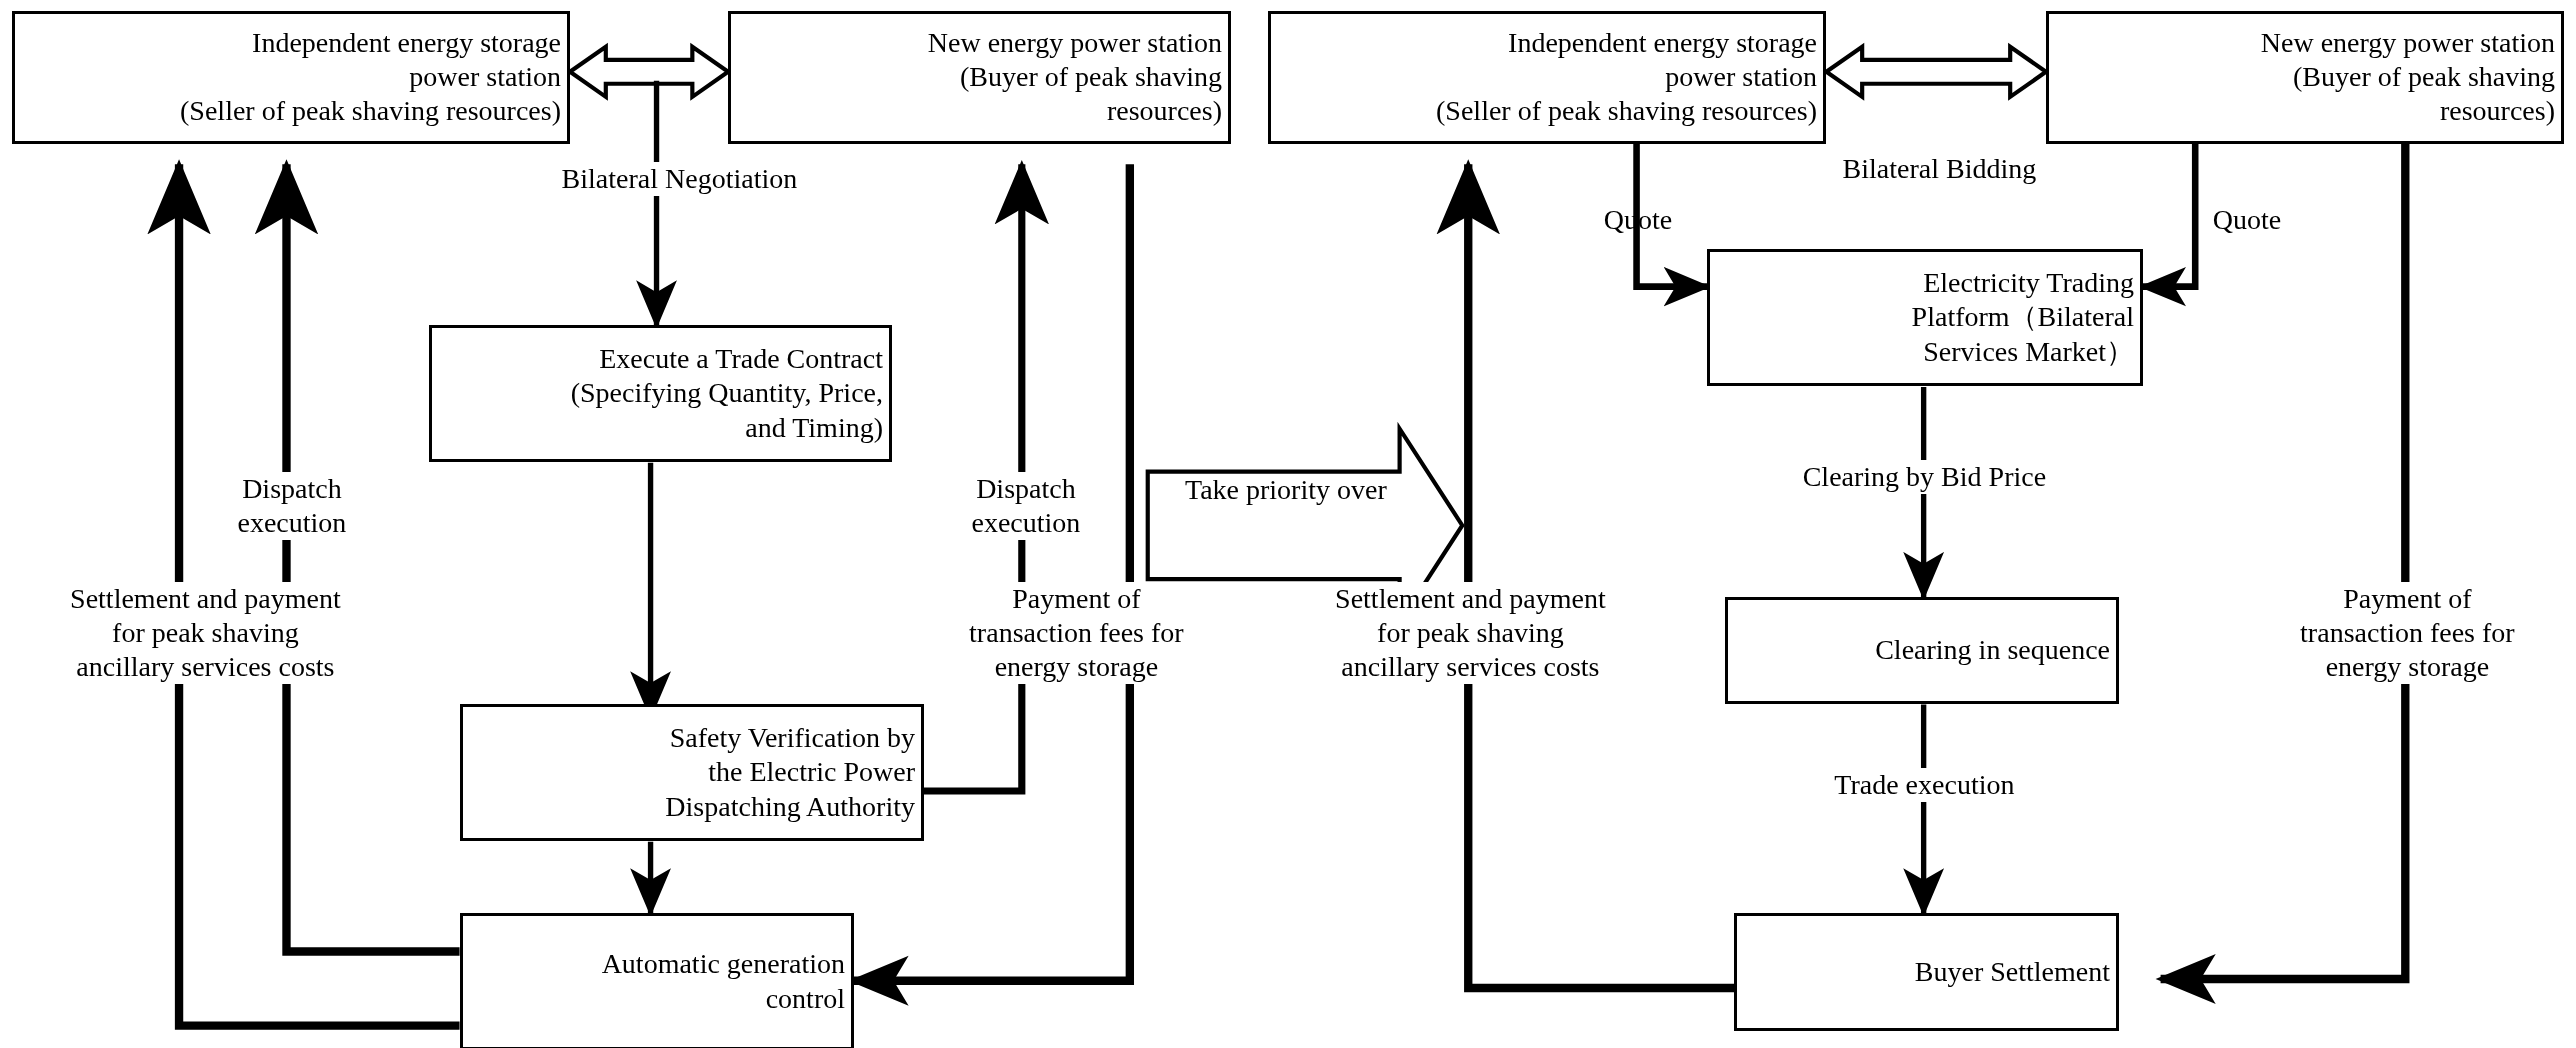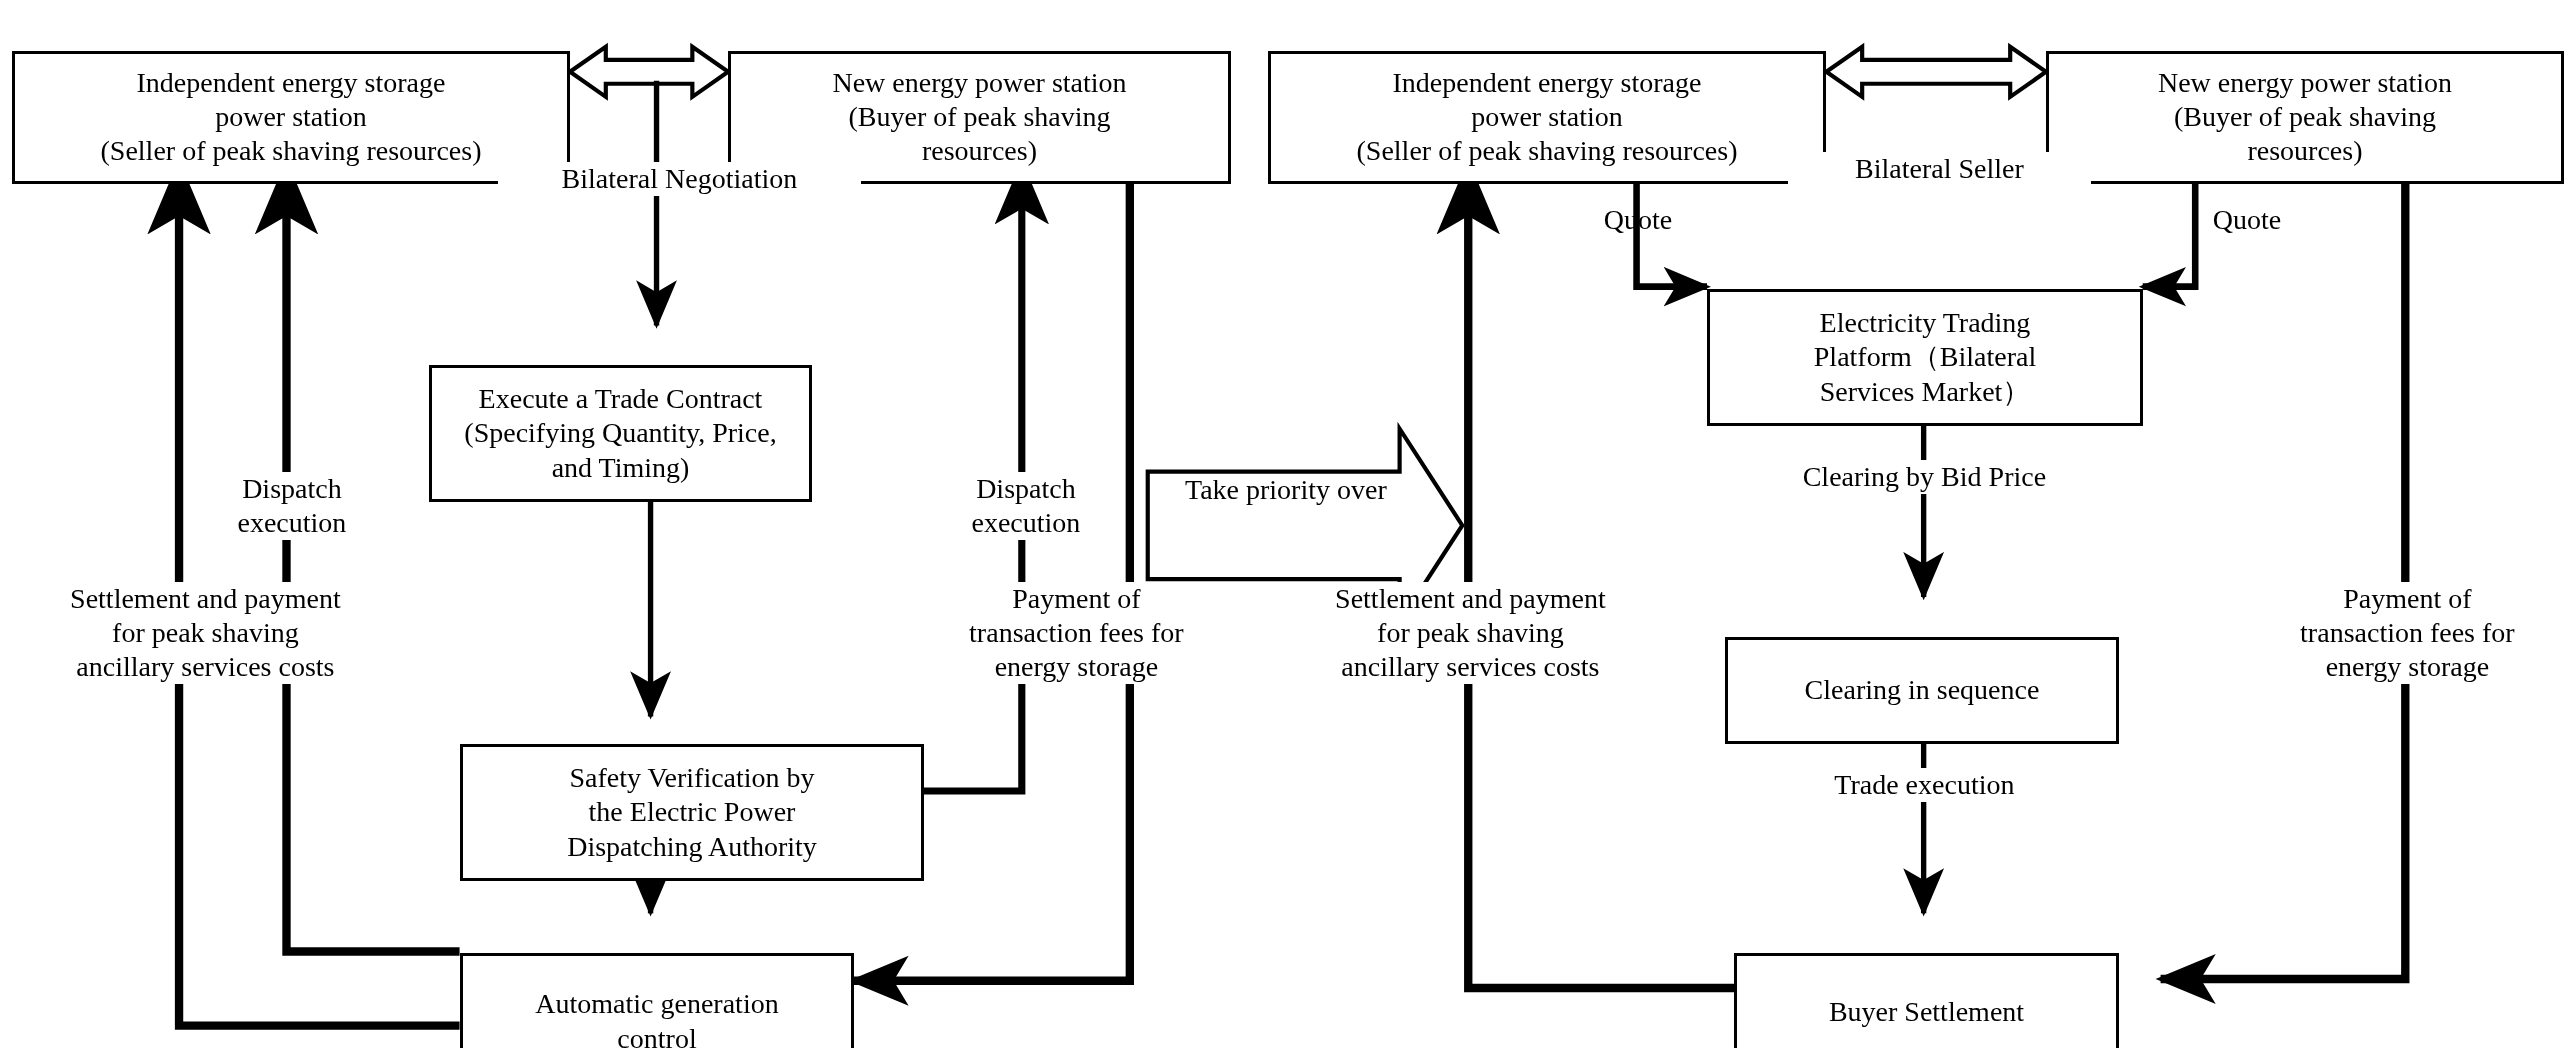--- a/index.html
+++ b/index.html
@@ -25,26 +25,25 @@
     pointer-events: none;
   }
   .node {
     position: absolute;
     box-sizing: border-box;
     border: 3.6px solid #000000;
     background: #ffffff;
     display: flex;
     align-items: center;
     justify-content: center;
-    text-align: center;
+    text-align: right;
     line-height: 1.22;
     font-size: 28px;
     padding: 2.4px 6px;
     z-index: 3;
-    margin-top: 40px;
   }
   .node span { display: block; width: 100%; }
   .lbl {
     position: absolute;
     text-align: center;
     line-height: 1.22;
     font-size: 28px;
     background: #ffffff;
     z-index: 4;
     white-space: pre-line;
@@ -117,21 +116,21 @@
 power station
 (Seller of peak shaving resources)</span>
   </div>
 
   <div class="node" style="left:728px; top:10.7px; width:503px; height:133px;">
     <span style="white-space:pre-line;">New energy power station
 (Buyer of peak shaving
 resources)</span>
   </div>
 
-  <div class="node" style="left:429px; top:325px; width:383px; height:137px;">
+  <div class="node" style="left:429px; top:325px; width:463px; height:137px;">
     <span style="white-space:pre-line;">Execute a Trade Contract
 (Specifying Quantity, Price,
 and Timing)</span>
   </div>
 
   <div class="node" style="left:460px; top:704px; width:464px; height:137px;">
     <span style="white-space:pre-line;">Safety Verification by
 the Electric Power
 Dispatching Authority</span>
   </div>
@@ -178,21 +177,21 @@
 
   <div class="lbl" style="left:937px; top:472px; width:173px;">Dispatch
 execution</div>
 
   <div class="lbl" style="left:931px; top:582px; width:286px;">Payment of
 transaction fees for
 energy storage</div>
 
   <div class="priority-text" style="left:1185px; top:474px; width:263px; text-align:left;">Take priority over</div>
 
-  <div class="lbl" style="left:1788px; top:152px; width:298px;">Bilateral Seller</div>
+  <div class="lbl" style="left:1788px; top:152px; width:298px;">Bilateral Bidding</div>
 
   <div class="lbl nobg" style="left:1564px; top:203px; width:143px;">Quote</div>
 
   <div class="lbl nobg" style="left:2173px; top:203px; width:143px;">Quote</div>
 
   <div class="lbl" style="left:1731px; top:460px; width:382px;">Clearing by Bid Price</div>
 
   <div class="lbl" style="left:1755px; top:768px; width:334px;">Trade execution</div>
 
   <div class="lbl" style="left:1277px; top:582px; width:382px;">Settlement and payment

